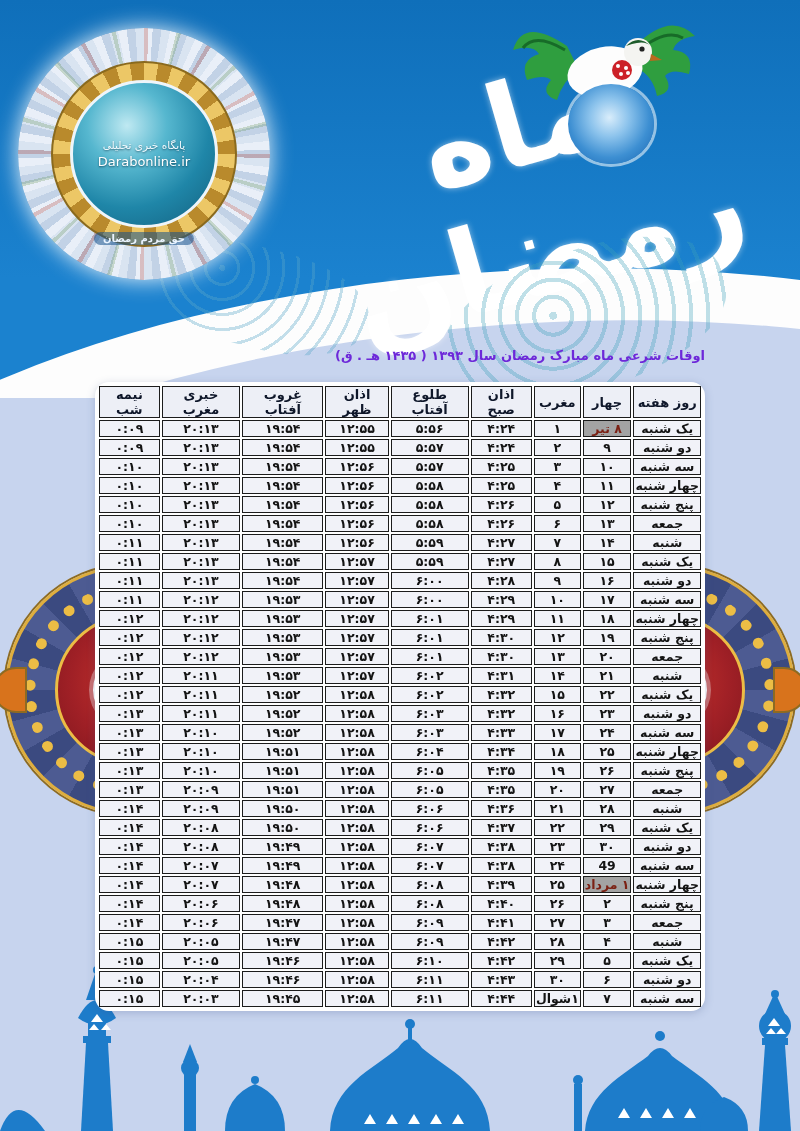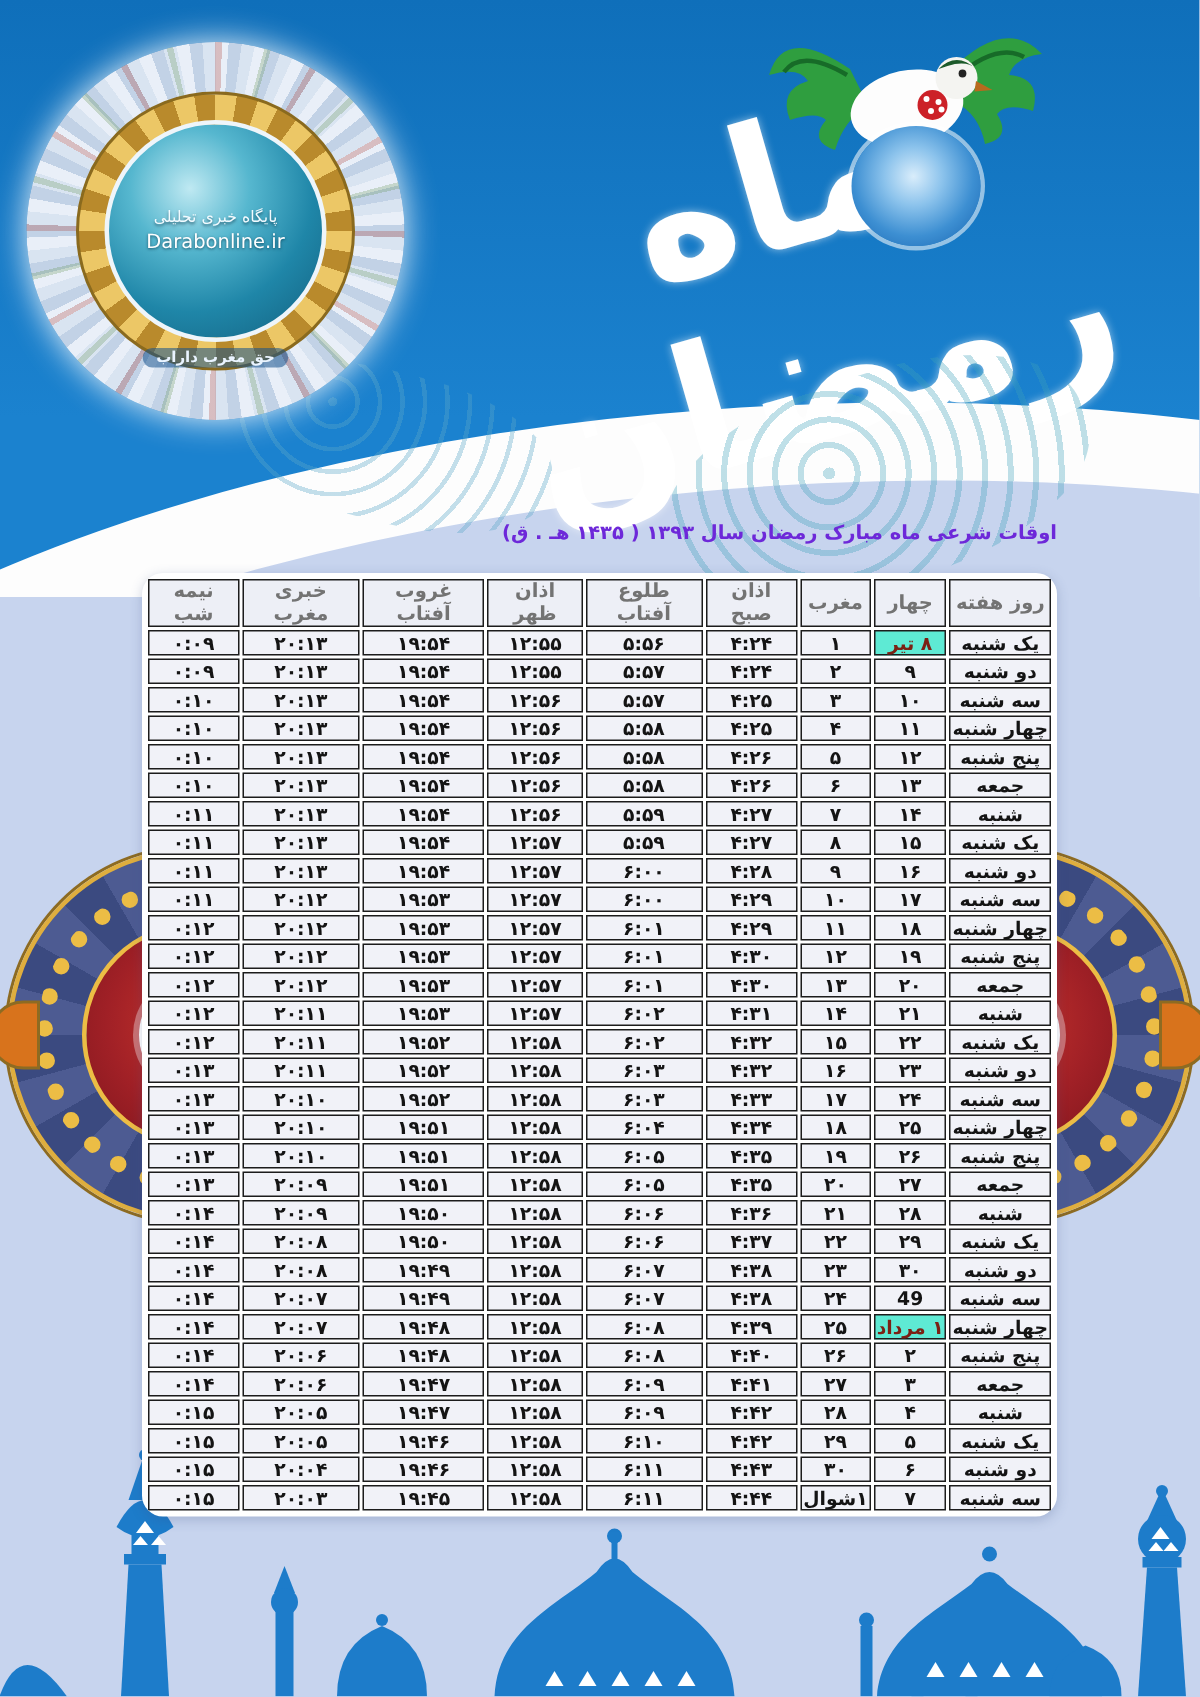--- a/index.html
+++ b/index.html
@@ -79,29 +79,29 @@
     font-size:13px; font-weight:bold; color:#6d28d9; direction:rtl;
   }
   
   .table-card {
     position:absolute; left:95px; top:382px; width:610px; z-index:5;
     background:#ffffff; border-radius:14px; padding:2px; overflow:hidden;
     box-shadow:0 2px 8px rgba(60,80,130,.25);
   }
   table.prayer { width:100%; border-collapse:separate; border-spacing:2px; direction:rtl; }
   table.prayer th {
-    height:21px; font-size:13px; font-weight:bold; color:#737373;
+    height:21px; font-size:13px; font-weight:bold; color:#0f172a;
     background:#edeff6; border:1px solid #1c1c1c; text-align:center; padding:0 1px;
   }
   table.prayer td {
     height:17px; font-size:12.5px; font-weight:bold; color:#141414;
     background:#f1f2f8; border:1px solid #1c1c1c; text-align:center; padding:0 1px;
     white-space:nowrap;
   }
-  table.prayer td.green-cell { background:#5eead4; color:#7b2114; }
+  table.prayer td.green-cell { background:#a3a3a3; color:#7b2114; }
   
   .medallion { position:absolute; width:250px; height:250px; top:565px; z-index:1; }
   .medallion.left  { left:5px; }
   .medallion.right { left:545px; }
   .med-outer {
     position:absolute; inset:0; border-radius:50%;
     background:repeating-conic-gradient(#4d5b92 0deg 15deg,#3b4a80 15deg 30deg);
     border:3px solid #dfae3e; box-shadow:0 0 0 2px #8d6b22;
   }
   .med-goldflowers { position:absolute; inset:20px; border-radius:50%; border:11px dotted #ecbd45; }
@@ -155,21 +155,21 @@
   <div class="sphere"></div>
 </div>
 
 <div class="logo-wrap">
   <div class="logo-mandala"></div>
   <div class="logo-goldring"></div>
   <div class="logo-globe">
     <div class="logo-subtitle">پایگاه خبری تحلیلی</div>
     <div class="logo-url">Darabonline.ir</div>
   </div>
-  <div class="logo-tagline">حق مغرب داراب</div>
+  <div class="logo-tagline">حق مردم رمضان</div>
 </div>
 
 <div class="heading">اوقات شرعی ماه مبارک رمضان سال ۱۳۹۳ ( ۱۴۳۵ هـ . ق)</div>
 
 <div class="medallion left">
   <div class="med-outer"></div>
   <div class="med-goldflowers"></div>
   <div class="med-red"></div>
   <div class="med-core"></div>
   <div class="med-bracket"></div>

